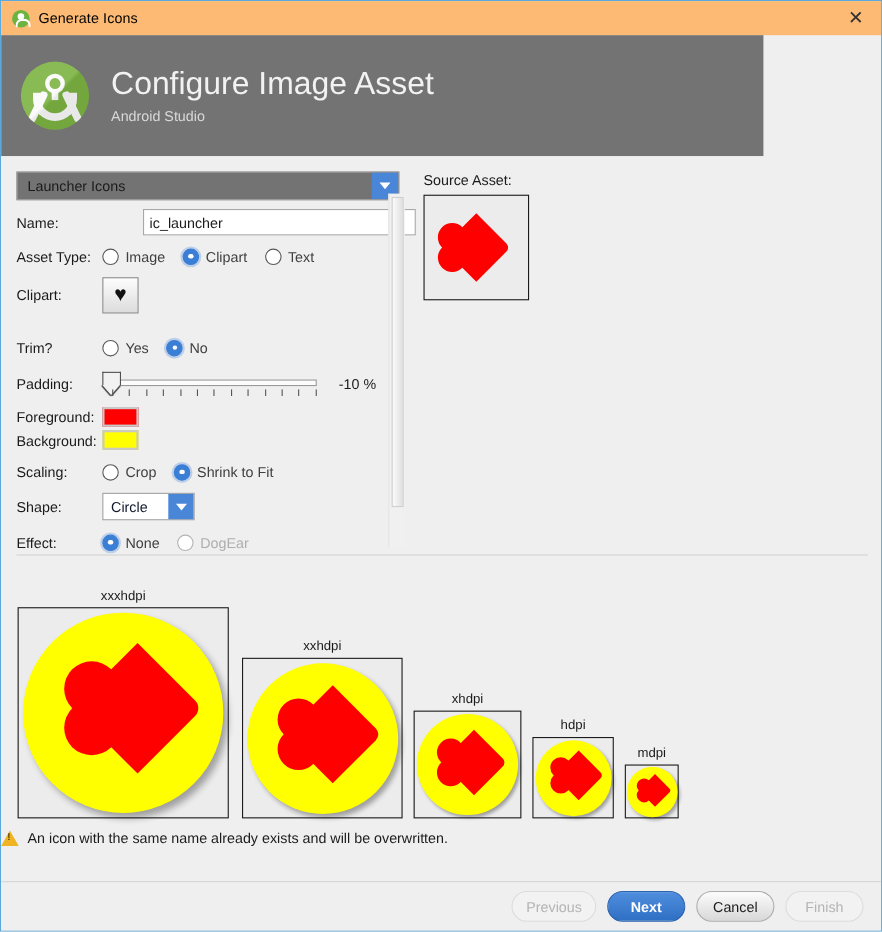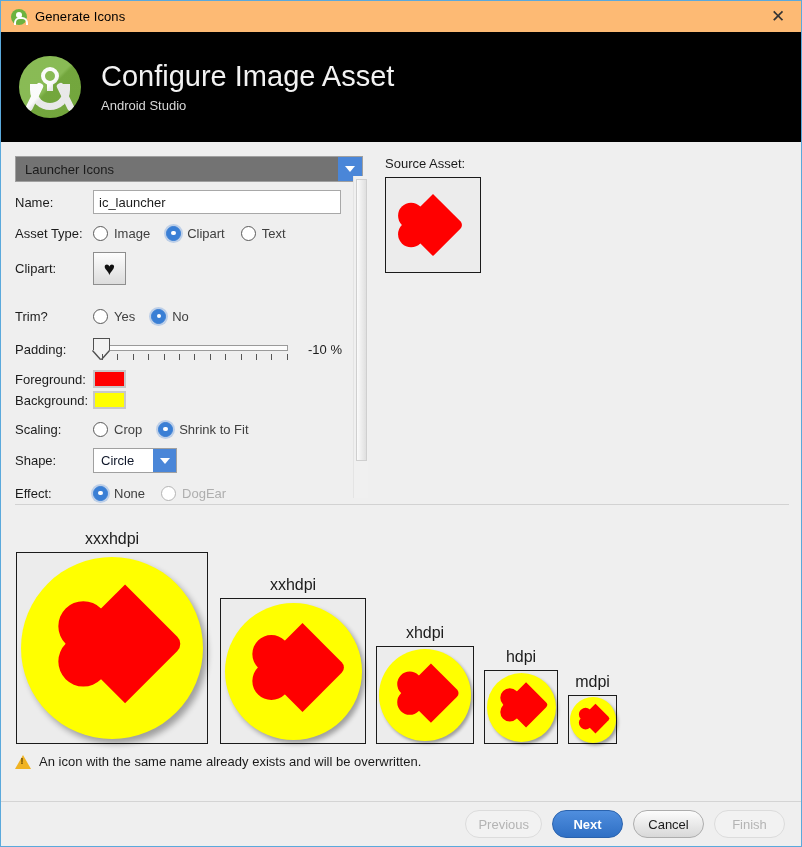--- a/index.html
+++ b/index.html
@@ -50,22 +50,22 @@
     position: absolute; right: 0; top: 0;
     width: 46px; height: 30px;
     display: flex; align-items: center; justify-content: center;
     font-size: 17px; color: #333; cursor: pointer;
     background: transparent;
   }
 
   
   .header {
     position: absolute; left: 0; top: 31px;
-    width: 800px; height: 110px;
-    background: #000000;
+    width: 693px; height: 110px;
+    background: #737373;
     display: flex; align-items: center;
   }
   .header-logo {
     width: 62px; height: 62px; margin-left: 18px; margin-right: 20px;
     border-radius: 50%;
     background: #7cb342;
     position: relative; flex: none;
     overflow: hidden;
   }
   .header-logo .shade {
@@ -276,39 +276,39 @@
   }
   .previews {
     position: absolute; left: 14px; top: 372px;
     width: 774px; height: 230px;
   }
   .pv {
     position: absolute; bottom: 0;
     text-align: center;
   }
   .pv .plabel {
-    font-size: 16px; color: #1b1b1b;
+    font-size: 12px; color: #1b1b1b;
     margin-bottom: 4px; text-align: center;
   }
   .pv .pframe {
     border: 1px solid #1b1b1b;
     background: #ececec;
     display: flex; align-items: center; justify-content: center;
     margin: 0 auto;
   }
   .icon-circle {
     border-radius: 50%;
     background: #ffff00;
     display: flex; align-items: center; justify-content: center;
     box-shadow: 3px 4px 5px rgba(0,0,0,.33);
   }
 
   
   .warning {
-    position: absolute; left: 14px; top: 612px;
+    position: absolute; left: 0; top: 612px;
     display: flex; align-items: center;
   }
   .warn-icon {
     width: 0; height: 0; flex: none;
     border-left: 8px solid transparent;
     border-right: 8px solid transparent;
     border-bottom: 14px solid #f0b323;
     position: relative; margin-right: 8px;
   }
   .warn-icon::after {
@@ -378,21 +378,21 @@
 
     <div class="form-panel">
 
       <div class="combo-top">
         <div class="val">Launcher Icons</div>
         <div class="combo-arrow">
             <i></i>
           </div>
       </div>
 
-      <div class="row" style="top:34px;">
+      <div class="row" style="top:34px;gap:37px;">
         <div class="lbl">Name:</div>
         <input class="text-input" type="text" value="ic_launcher" style="">
       </div>
 
       <div class="row" style="top:65px;">
         <div class="lbl">Asset Type:</div>
         <div class="radio">
           <span class="dot"></span>
           <span class="rl">Image</span>
         </div>

